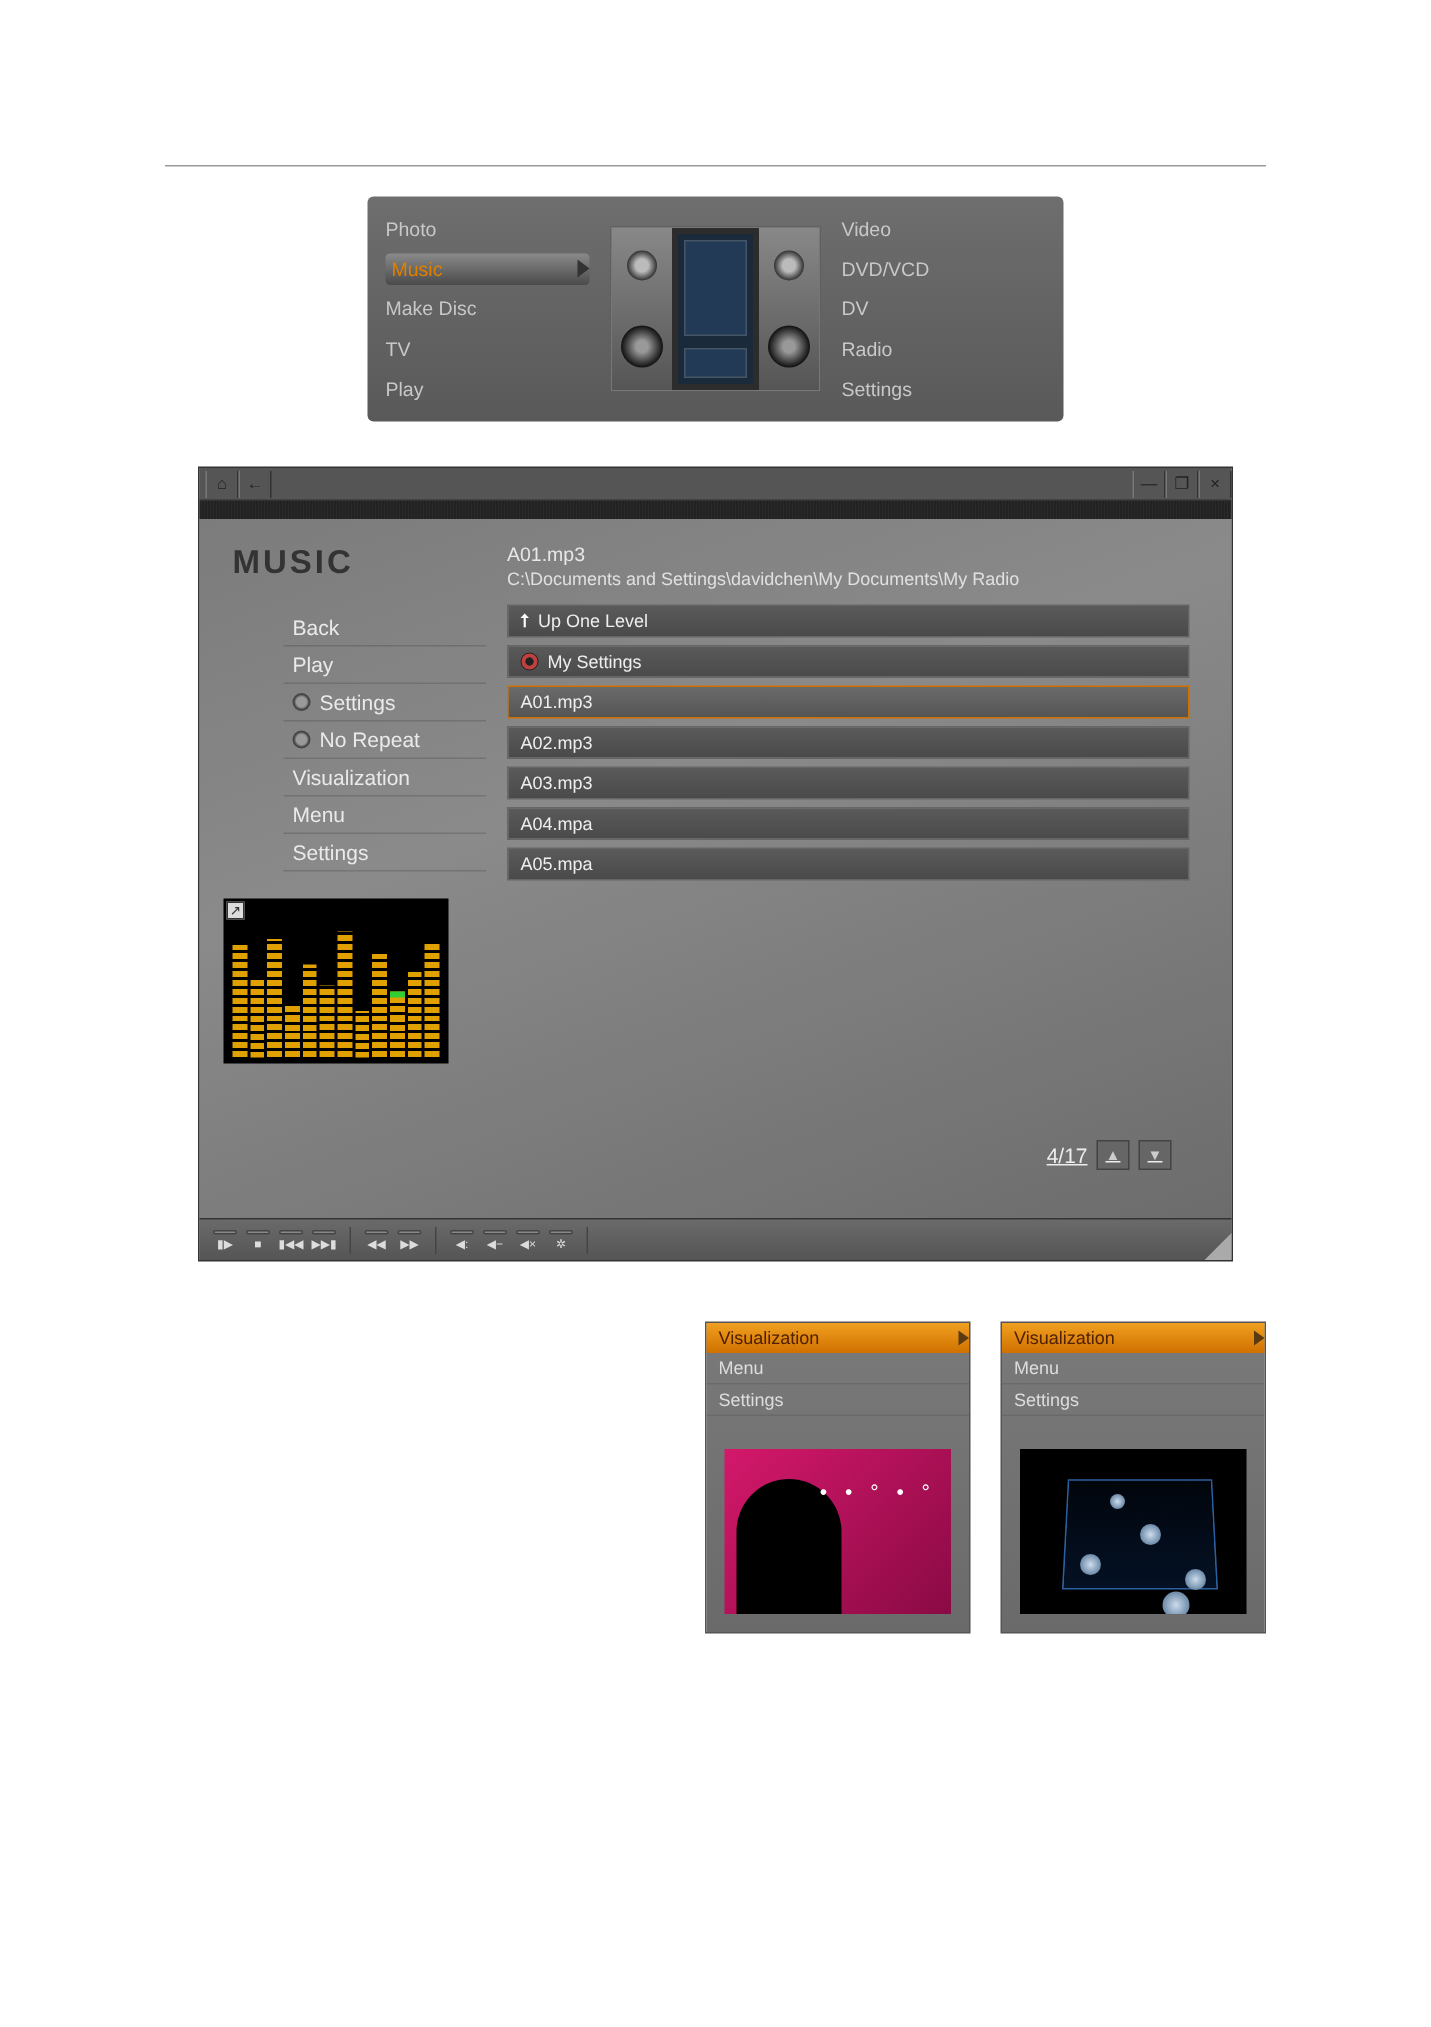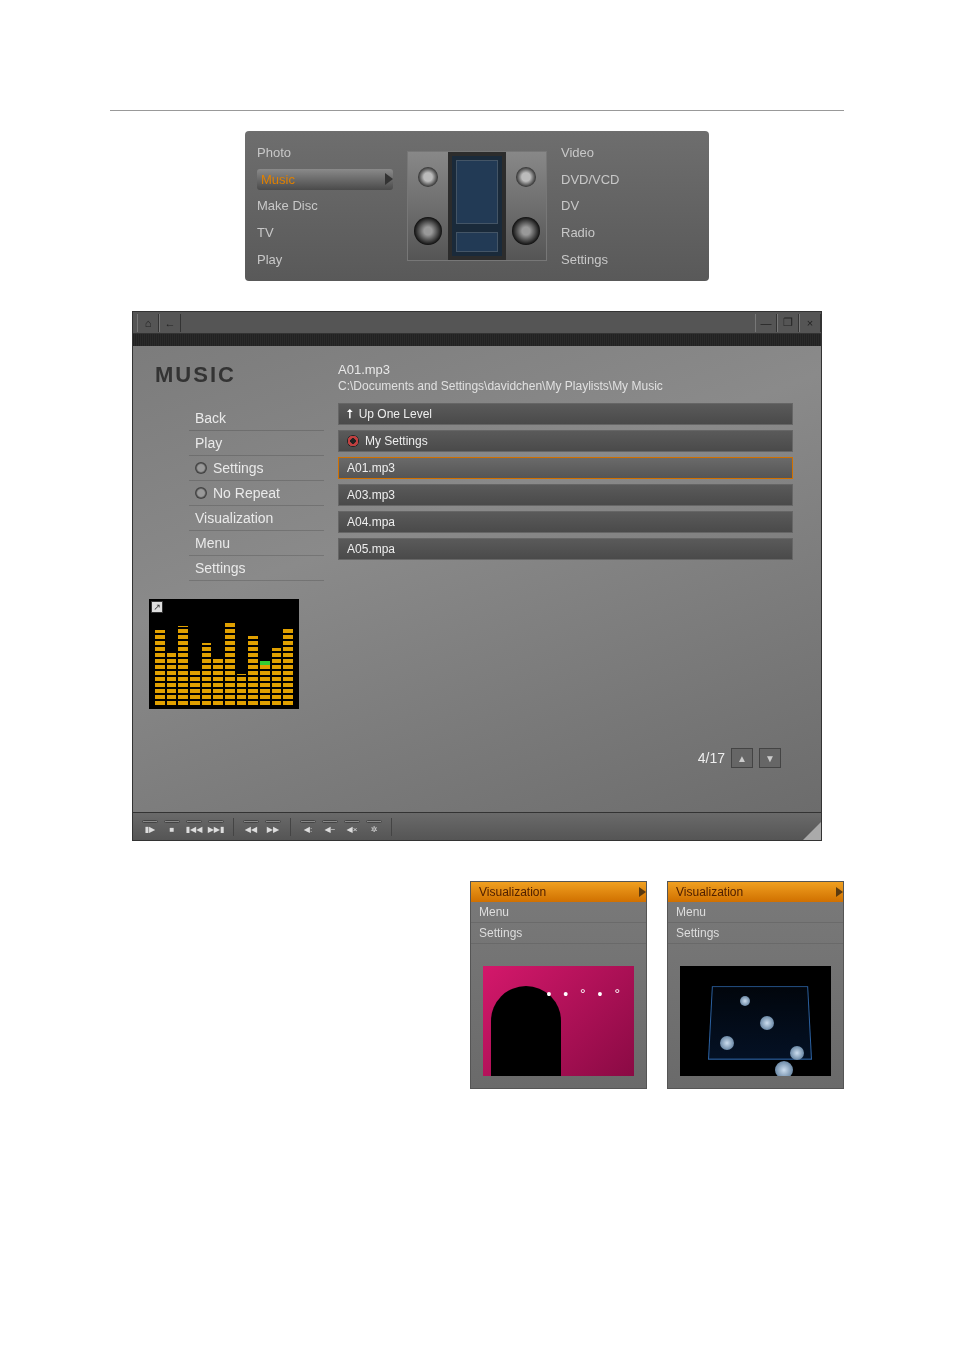--- a/index.html
+++ b/index.html
@@ -48,21 +48,21 @@
   .eq-bar.green::before{content:'';display:block;height:4px;background:#3c3;margin-bottom:2px;}
   
   .right-col{flex:1;padding-left:14px;}
   .now-playing{font-size:13px;color:#e8e8e8;margin-bottom:2px;}
   .path{font-size:12px;color:#e0e0e0;margin-bottom:10px;}
   .file-list{display:flex;flex-direction:column;gap:5px;}
   .file-row{height:22px;background:linear-gradient(#5a5a5a,#4a4a4a);border:1px solid #666;display:flex;align-items:center;padding:0 8px;font-size:12px;color:#eee;gap:6px;}
   .file-row.highlight{border:1px solid #d07000;background:linear-gradient(#6a6a6a,#555);}
   .up-arrow{color:#fff;font-weight:bold;}
   .disc-ico{width:12px;height:12px;border-radius:50%;background:radial-gradient(circle,#222 30%,#c04040 35%,#c04040 60%,#222 65%);}
-  .pager{position:absolute;right:40px;bottom:72px;display:flex;align-items:center;gap:6px;font-size:14px;color:#eee;}
+  .pager{position:absolute;right:40px;bottom:60px;display:flex;align-items:center;gap:6px;font-size:14px;color:#eee;text-decoration:underline;}
   .pager-btn{width:22px;height:20px;background:#666;border:1px solid #444;display:flex;align-items:center;justify-content:center;color:#ccc;font-size:10px;}
   .bottom-ctrl{position:absolute;bottom:0;left:0;right:0;height:28px;background:linear-gradient(#6a6a6a,#555);display:flex;align-items:center;padding:0 6px;gap:2px;border-top:1px solid #333;}
   .grp{display:flex;gap:0;border-right:1px solid #444;padding-right:6px;margin-right:4px;}
   .ctrl-btn{width:22px;height:18px;display:flex;flex-direction:column;align-items:center;justify-content:center;}
   .ctrl-btn .slot{width:16px;height:3px;background:#888;border-radius:2px;margin-bottom:3px;border:1px solid #444;}
   .ctrl-btn span{font-size:8px;color:#ddd;line-height:1;}
   .corner{position:absolute;right:0;bottom:0;width:0;height:0;border-right:18px solid #aaa;border-top:18px solid transparent;}
   
   .viz-pair{display:flex;gap:20px;margin:40px 0 0 360px;}
   .viz-panel{width:180px;background:linear-gradient(#7a7a7a,#6a6a6a);padding:0;border:1px solid #555;}
@@ -162,32 +162,35 @@
             <div class="eq-bar" style="height:35%"></div>
             <div class="eq-bar" style="height:78%"></div>
             <div class="eq-bar green" style="height:50%"></div>
             <div class="eq-bar" style="height:65%"></div>
             <div class="eq-bar" style="height:88%"></div>
           </div>
         </div>
       </div>
       <div class="right-col">
         <div class="now-playing">A01.mp3</div>
-        <div class="path">C:\Documents and Settings\davidchen\My Playlists\My Music</div>
+        <div class="path">C:\Documents and Settings\davidchen\My Documents\My Radio</div>
         <div class="file-list">
           <div class="file-row">
               <span class="up-arrow">⭡</span>
               <span>Up One Level</span>
             </div>
           <div class="file-row">
               <span class="disc-ico"></span>
               <span>My Settings</span>
             </div>
           <div class="file-row highlight">
               <span>A01.mp3</span>
+            </div>
+          <div class="file-row">
+              <span>A02.mp3</span>
             </div>
           <div class="file-row">
               <span>A03.mp3</span>
             </div>
           <div class="file-row">
               <span>A04.mpa</span>
             </div>
           <div class="file-row">
               <span>A05.mpa</span>
             </div>

